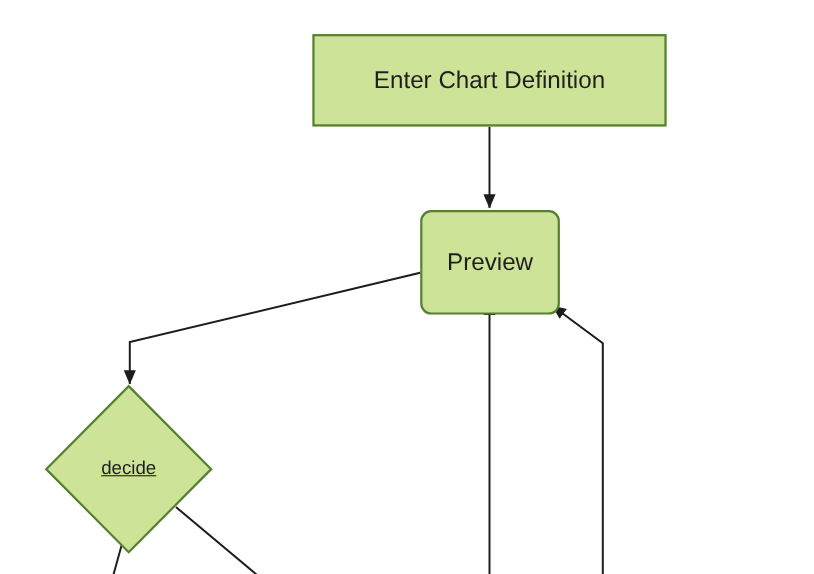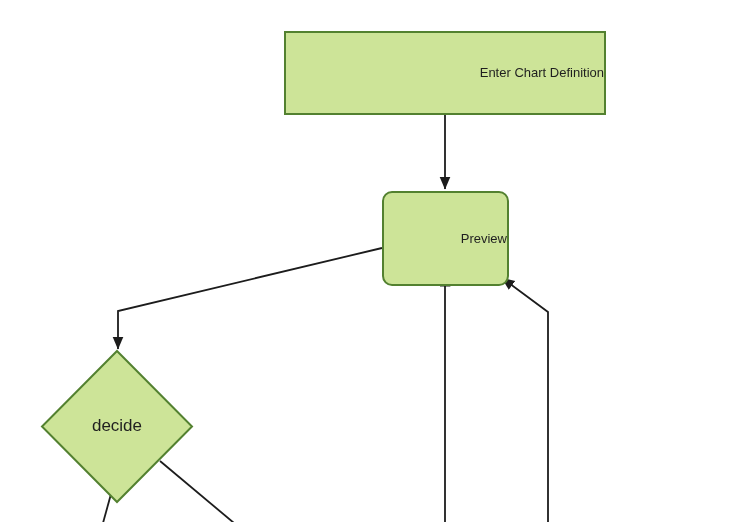--- a/index.html
+++ b/index.html
@@ -20,25 +20,25 @@
     left: 0;
     top: 0;
     width: 740px;
     height: 522px;
   }
   .node {
     position: absolute;
     box-sizing: border-box;
     display: flex;
     align-items: center;
-    justify-content: flex-end;
+    justify-content: center;
     background: #cde498;
     border: 2px solid #538130;
     color: #1f1f1f;
-    font-size: 13px;
+    font-size: 22px;
     line-height: 1.2;
     white-space: nowrap;
   }
   .rect-node {
     left: 284px;
     top: 31px;
     width: 322px;
     height: 84px;
   }
   .round-node {
@@ -50,20 +50,21 @@
   }
   .diamond-label {
     position: absolute;
     left: 47px;
     top: 415px;
     width: 140px;
     text-align: center;
     color: #1f1f1f;
     font-size: 17px;
     line-height: 22px;
+    text-decoration: underline;
   }
 </style>
 </head>
 <body>
 
 <div class="canvas">
 
   <svg class="edge-layer" width="740" height="522" viewBox="0 0 740 522" xmlns="http://www.w3.org/2000/svg">
     <defs>
       <marker id="arrowhead" markerUnits="userSpaceOnUse" markerWidth="14" markerHeight="12" refX="12.5" refY="5.5" orient="auto">

